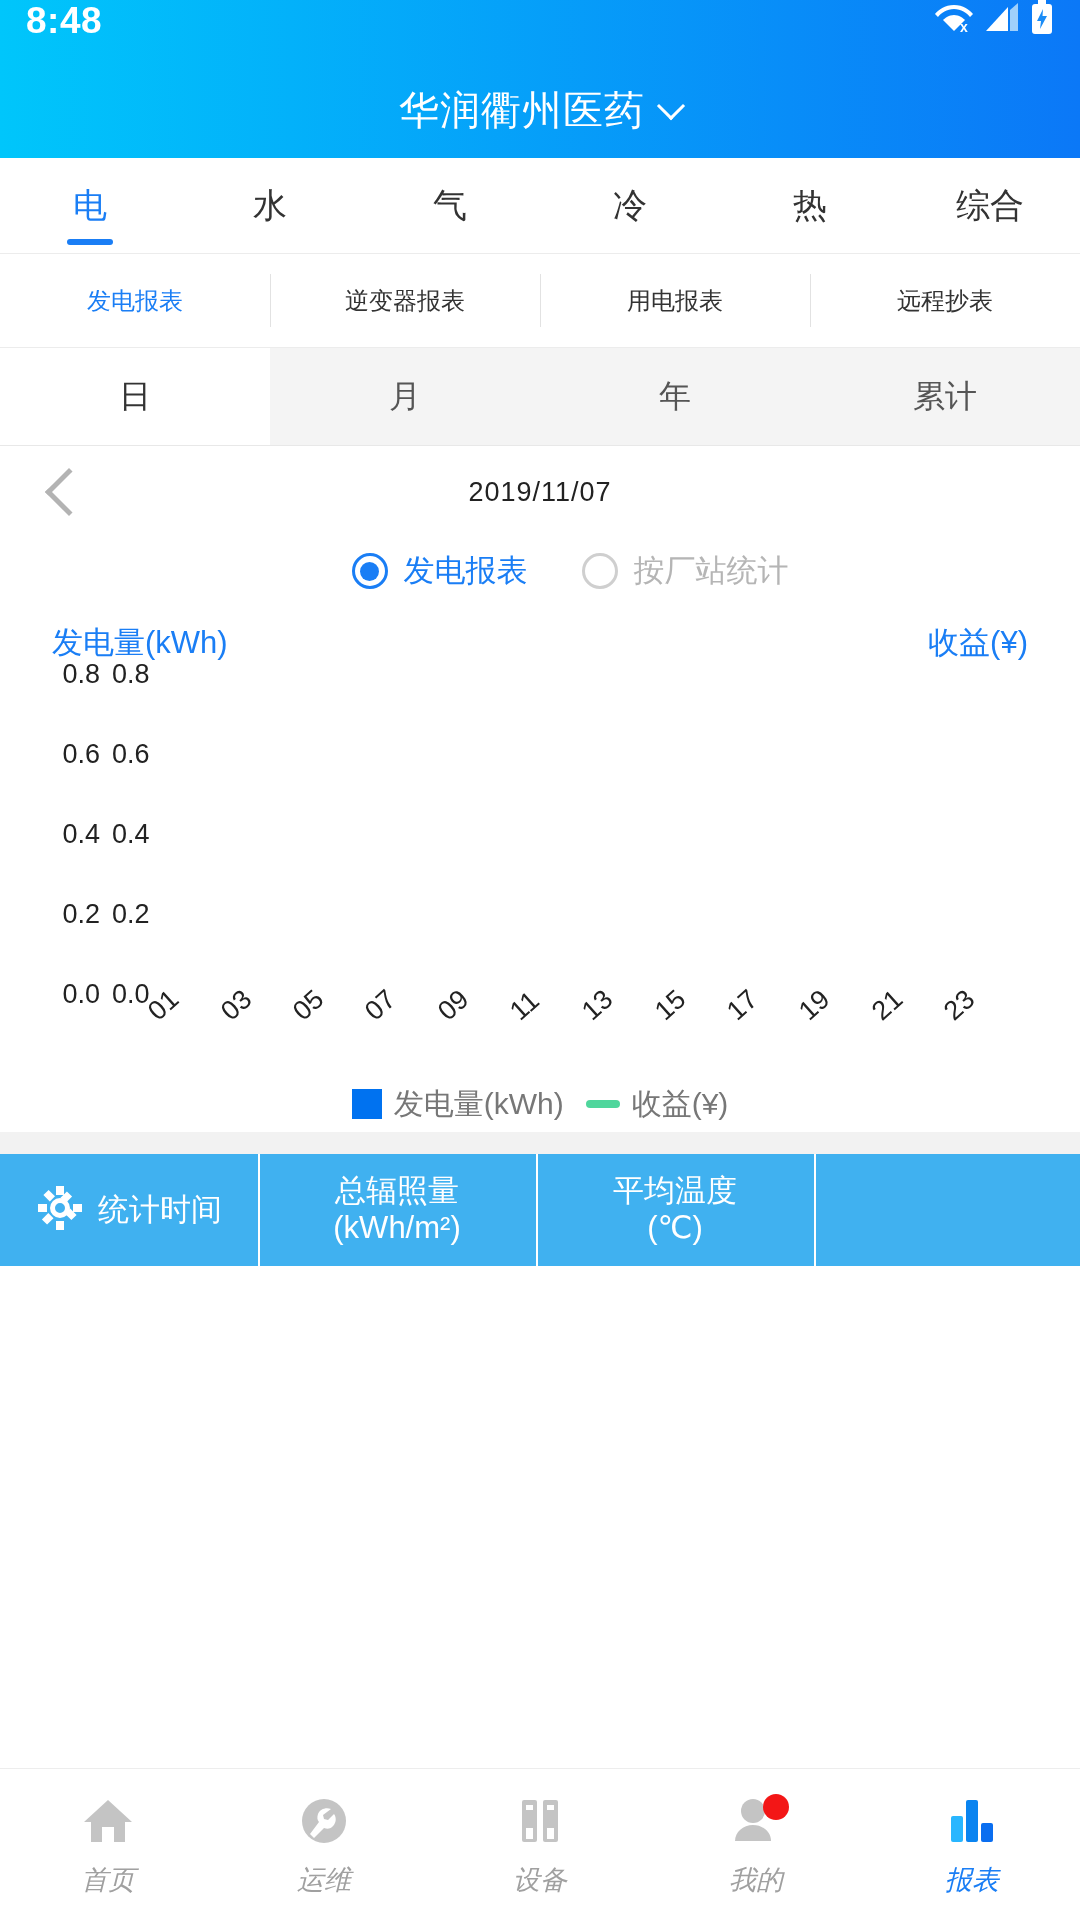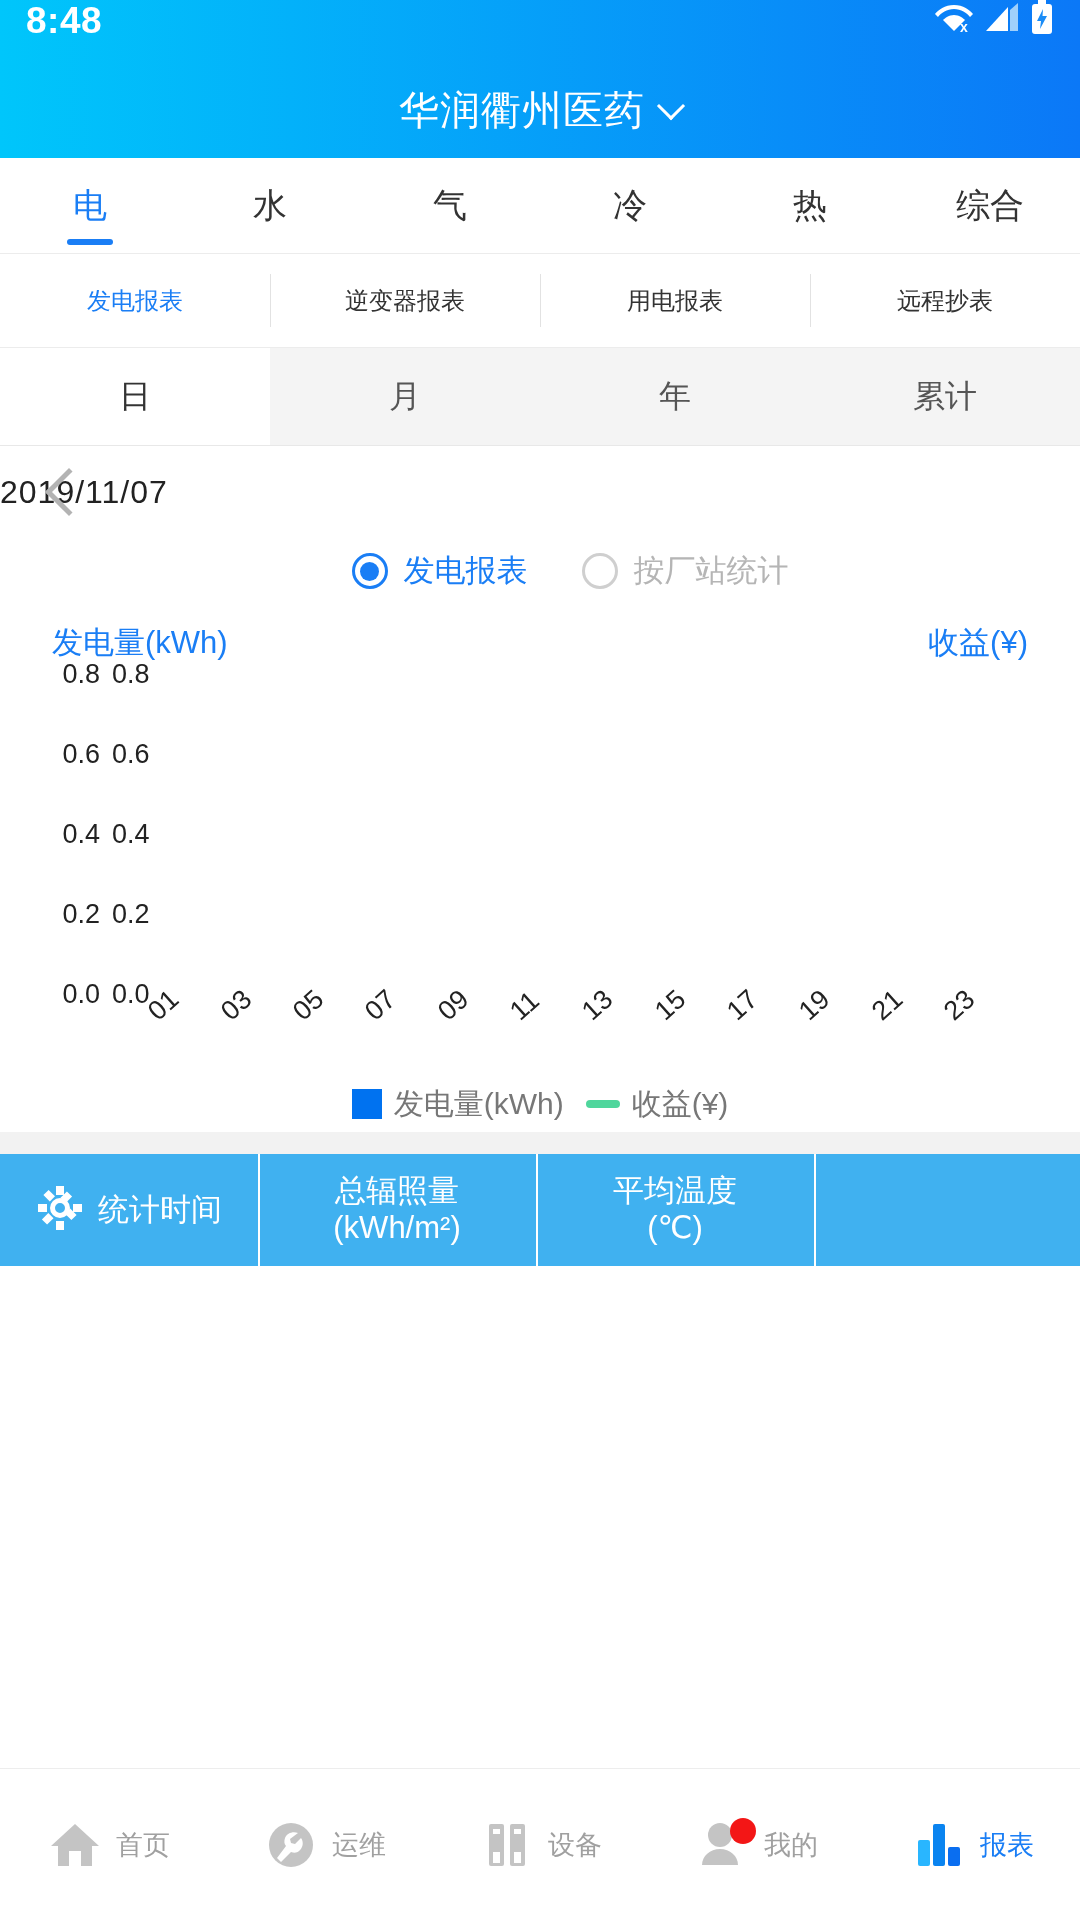--- a/index.html
+++ b/index.html
@@ -82,21 +82,21 @@
   #date-nav {
     height:92px; display:flex; align-items:center;
     position:relative; background:#fff;
   }
   #date-prev {
     position:absolute; left:52px; width:34px; height:34px;
     border-left:5px solid #b3b3b3; border-bottom:5px solid #b3b3b3;
     transform:rotate(45deg);
   }
   #date-label {
-    width:100%; font-size:32px; color:#222; letter-spacing:1px;
+    width:100%; text-align:center; font-size:27px; color:#222; letter-spacing:1px;
   }
 
   
   #radio-row {
     height:66px; display:flex; align-items:center; justify-content:center;
     gap:54px; background:#fff; padding-left:60px;
   }
   .radio-opt { display:flex; align-items:center; gap:16px; }
   .radio-circle {
     width:36px; height:36px; border-radius:50%;
@@ -179,23 +179,24 @@
   
   #body-blank { background:#ffffff; }
 
   
   #bottom-nav {
     position:absolute; bottom:0; left:0; width:1080px; height:152px;
     background:#fff; display:flex; align-items:stretch;
     border-top:1px solid #ededed;
   }
   .nav-item {
-    flex:1; display:flex; flex-direction:row;
+    flex:1; display:flex; flex-direction:column;
     align-items:center; justify-content:center; gap:12px;
     position:relative;
+    font-style:italic;
   }
   .nav-icon { width:58px; height:58px; position:relative; }
   .nav-label { font-size:27px; color:#a0a0a0; }
   .nav-item.active .nav-label { color:#1a7ef5; }
   .nav-badge {
     position:absolute; width:26px; height:26px; border-radius:50%;
     background:#f31616; top:2px; right:-4px;
   }
 </style>
 </head>

